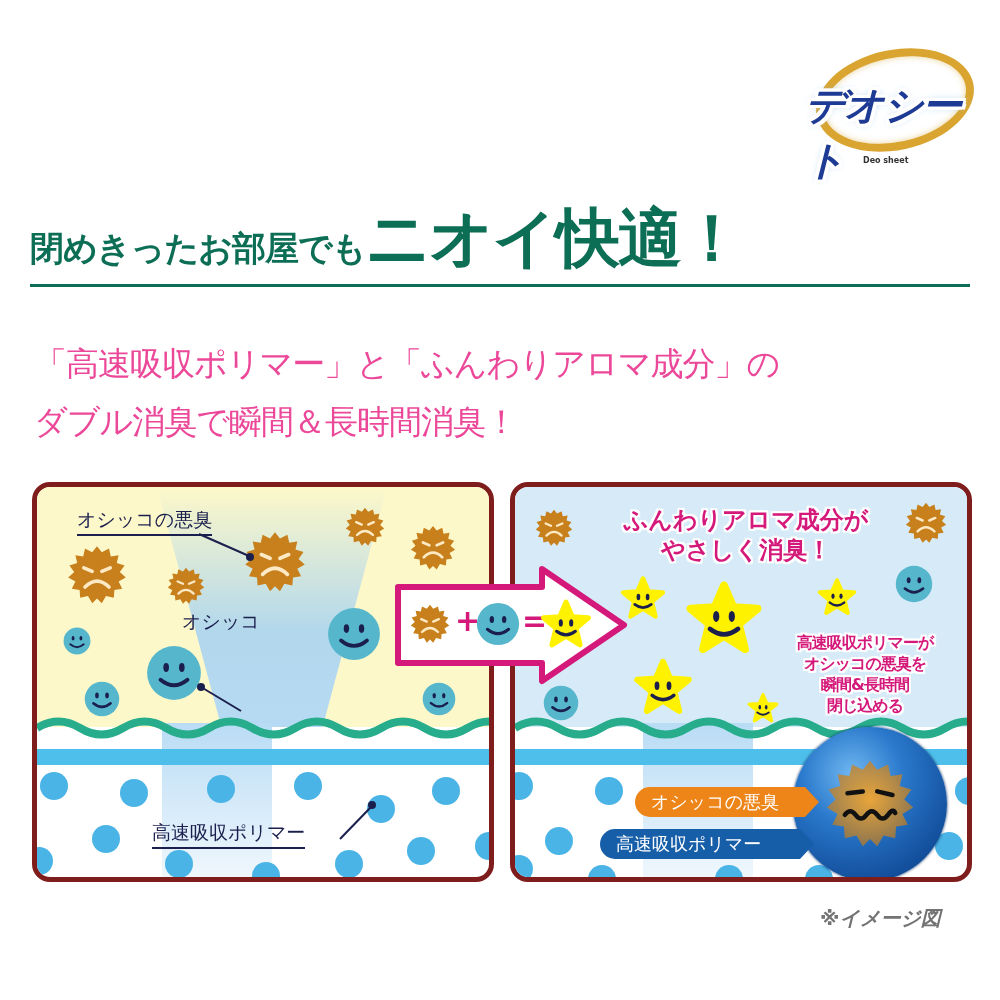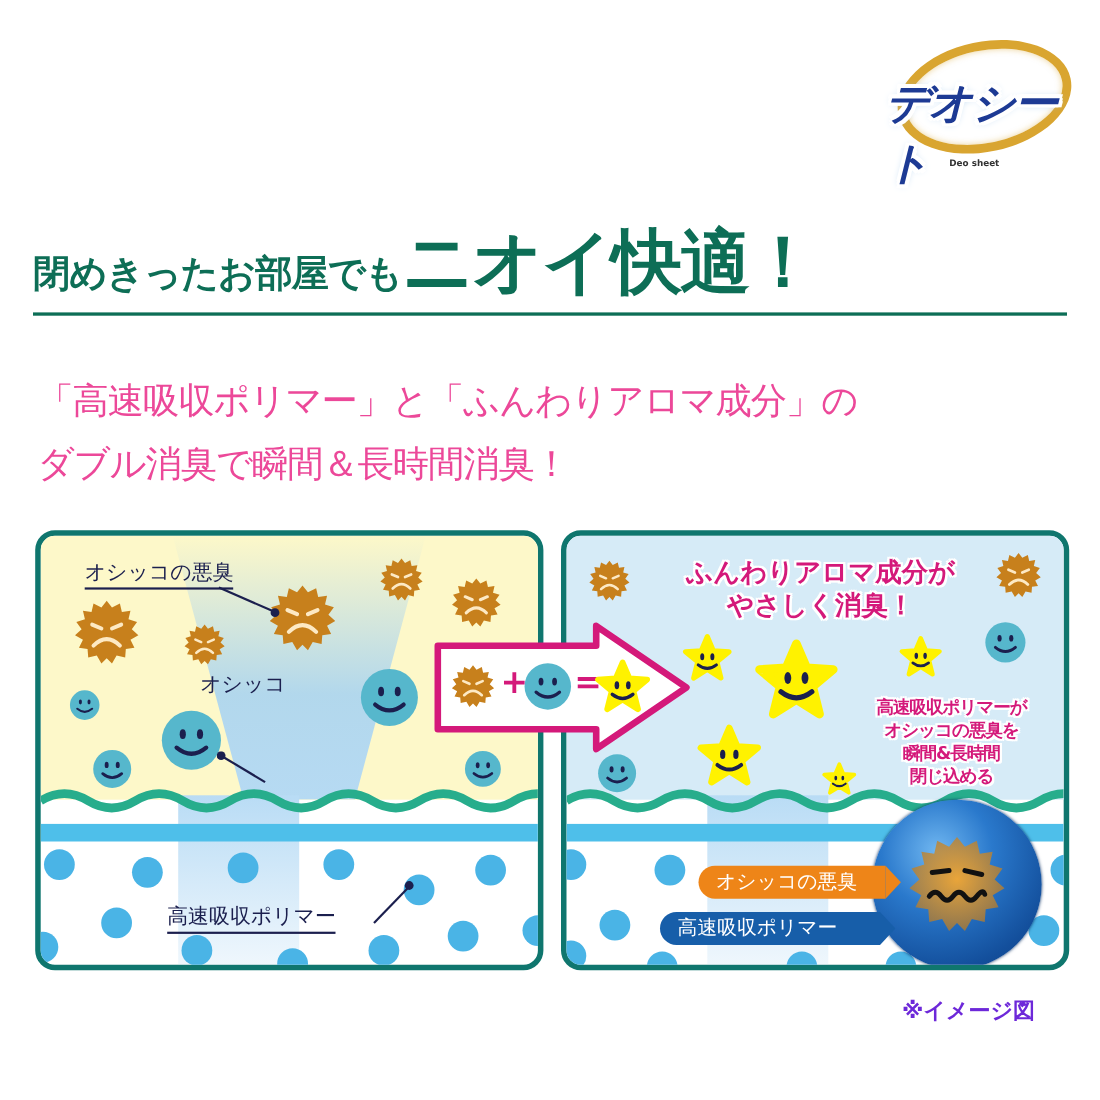--- a/index.html
+++ b/index.html
@@ -1,38 +1,38 @@
 <!DOCTYPE html>
 <html><head>
 <meta charset="utf-8">
 <style>
   * { margin:0; padding:0; box-sizing:border-box; }
   html, body { width:1000px; height:1000px; background:#ffffff; overflow:hidden; }
   body { position:relative; font-family:"DejaVu Sans", sans-serif; }
 
   
-  .logo { position:absolute; left:795px; top:36px; width:190px; height:110px; }
+  .logo { position:absolute; left:795px; top:48px; width:190px; height:110px; }
   .logo-ring { position:absolute; left:20px; top:2px; width:160px; height:100px; border-radius:50%;
     border:8px solid #d9a530; transform:rotate(-12deg); box-shadow:0 0 6px rgba(217,165,48,.5) inset; }
   .logo-text { position:absolute; left:10px; top:30px; font-family:"DejaVu Sans", sans-serif; font-weight:bold;
     font-style:italic; font-size:40px; color:#1d3a94; letter-spacing:-2px;
     text-shadow: -3px -3px 0 #fff, 3px -3px 0 #fff, -3px 3px 0 #fff, 3px 3px 0 #fff, 0 3px 0 #fff, 0 -3px 0 #fff, 3px 0 0 #fff, -3px 0 0 #fff, 0 0 8px #9cc4e8; }
   .logo-sub { position:absolute; left:68px; top:88px; font-size:8px; color:#333; font-weight:bold;margin-top:20px; }
 
   
   .headline { position:absolute; left:30px; top:195px; width:950px; height:80px; color:#0d6e56; font-weight:bold; white-space:nowrap; }
   .headline .h-small { font-size:34px; letter-spacing:-1px; vertical-align:baseline; }
   .headline .h-big { font-size:64px; letter-spacing:-2px; vertical-align:baseline; }
   .headline-rule { position:absolute; left:30px; top:284px; width:940px; height:3px; background:#0d6e56; }
 
   
   .subcopy { position:absolute; left:34px; top:335px; color:#ec4899; font-weight:normal; font-size:33px; line-height:58px; letter-spacing:-1px; }
 
   
-  .panel { position:absolute; top:482px; width:462px; height:400px; border:5px solid #0f766e; border-radius:18px; overflow:hidden; background:#fff; }
+  .panel { position:absolute; top:482px; width:462px; height:400px; border:5px solid #7f1d1d; border-radius:18px; overflow:hidden; background:#fff; }
   .panel-left { left:32px; }
   .panel-right { left:510px; }
   .panel-top { position:absolute; left:0; top:0; width:100%; height:240px; }
   .panel-left .panel-top { background:#fdf8c9; }
   .panel-right .panel-top { background:#d6ebf7; }
   .beam { position:absolute; left:120px; top:0; width:230px; height:240px;
     background:linear-gradient(180deg, rgba(183,218,240,0) 0%, rgba(170,212,240,.9) 60%, #b6daf3 100%);
     clip-path:polygon(0 0, 100% 0, 72% 100%, 28% 100%); }
   .beam-low { position:absolute; left:125px; top:236px; width:110px; height:160px;
     background:linear-gradient(180deg, #b9dcf5 0%, rgba(185,220,245,.2) 100%); }
@@ -61,21 +61,21 @@
 
   .sphere { position:absolute; left:278px; top:240px; width:154px; height:154px; border-radius:50%;
     background:radial-gradient(circle at 38% 30%, #6fb6f0 0%, #2a79cc 35%, #134f9c 75%, #0d3e80 100%); box-shadow:0 0 3px #0a2f63; }
   .sphere-inner { position:absolute; left:32px; top:32px; width:90px; height:90px; }
 
   
   .arrow { position:absolute; left:392px; top:565px; width:240px; height:120px; }
   .arrow svg { width:100%; height:100%; display:block; }
   .op { position:absolute; color:#d4197a; font-weight:bold; font-size:30px; }
 
-  .footnote { position:absolute; left:820px; top:905px; color:#6d28d9; font-size:20px; font-weight:bold; }
+  .footnote { position:absolute; left:820px; top:905px; color:#737373; font-size:20px; font-weight:bold;font-style:italic; }
 </style>
 </head>
 <body>
 
 <svg width="0" height="0" style="position:absolute">
   <defs>
     <symbol id="smell-sym" viewBox="0 0 100 100">
       <polygon fill="#c7801c" points="50,2 58,12 70,6 73,19 86,17 83,30 96,34 88,45 98,54 86,61 92,73 79,75 78,88 65,85 58,97 50,89 42,97 35,85 22,88 21,75 8,73 14,61 2,54 12,45 4,34 17,30 14,17 27,19 30,6 42,12"></polygon>
       <path d="M28 38 L42 44" stroke="#fde9c4" stroke-width="6" stroke-linecap="round"></path>
       <path d="M72 38 L58 44" stroke="#fde9c4" stroke-width="6" stroke-linecap="round"></path>

